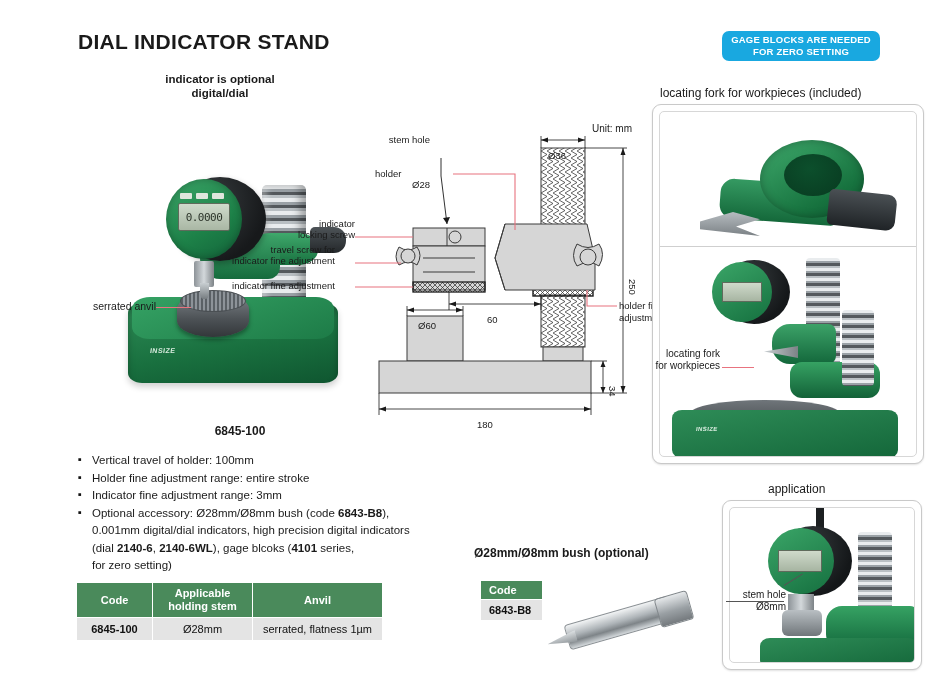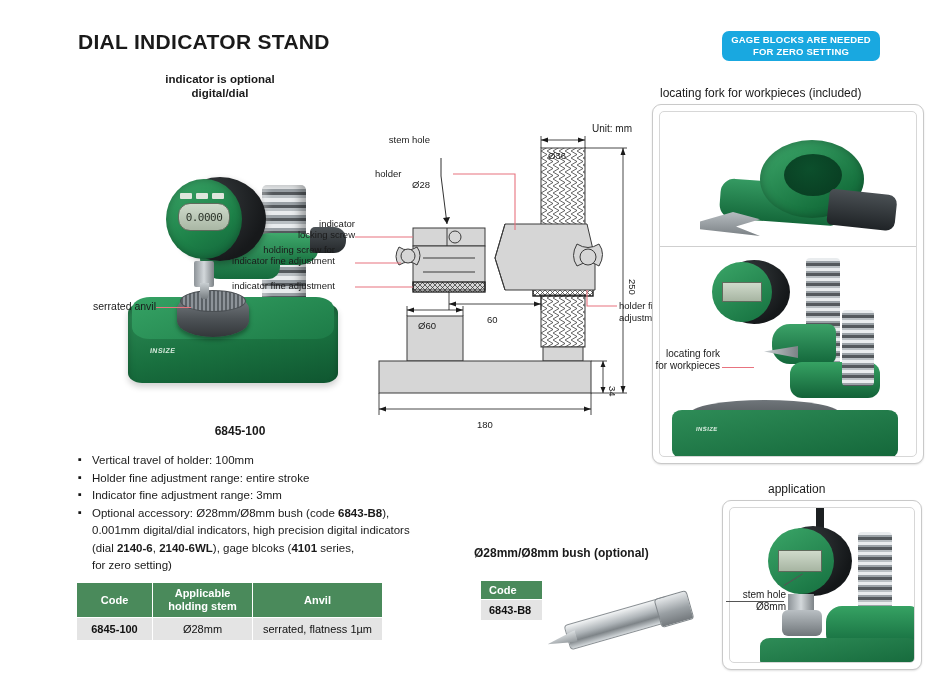--- a/index.html
+++ b/index.html
@@ -108,21 +108,21 @@
   }
   .ind-face {
     position:absolute; left:86px; top:94px; width:76px; height:80px;
     border-radius:50%;
     background:linear-gradient(150deg,#3ba668 0%,#1d8148 60%,#13633a 100%);
     box-shadow:inset 0 0 8px rgba(0,0,0,.3);
   }
   .ind-lcd {
     position:absolute; left:98px; top:118px; width:52px; height:28px;
     background:linear-gradient(180deg,#cfdacb,#a9b7a4);
-    border:1px solid #5f6b5c; border-radius:12px;
+    border:1px solid #5f6b5c; border-radius:2px;
     font-family:"DejaVu Sans Mono", monospace;
     font-size:11px; color:#2b3329;
     display:flex; align-items:center; justify-content:center; letter-spacing:-.5px;
   }
   .ind-btn {
     position:absolute; width:12px; height:6px; background:#dfe6dd;
     border-radius:1px; top:108px;
   }
   .ind-stem {
     position:absolute; left:114px; top:176px; width:20px; height:26px;
@@ -392,21 +392,21 @@
     </svg>
 
     
     <div class="dlabel" style="left:20px; top:38px;">holder</div>
     <div class="dlabel r" style="left:-45px; top:4px; width:120px;">stem hole</div>
     <div class="dlabel r" style="left:-45px; top:13px; width:120px;margin-top:36px;">Ø28</div>
 
     <div class="dlabel r" style="left:-96px; top:88px; width:96px;">indicator</div>
     <div class="dlabel r" style="left:-96px; top:99px; width:96px;">locking screw</div>
 
-    <div class="dlabel r" style="left:-130px; top:114px; width:110px;">holding screw for</div>
+    <div class="dlabel r" style="left:-130px; top:114px; width:110px;">travel screw for</div>
     <div class="dlabel r" style="left:-130px; top:125px; width:110px;">indicator fine adjustment</div>
 
     <div class="dlabel r" style="left:-130px; top:150px; width:110px;">indicator fine adjustment</div>
 
     <div class="dlabel" style="left:264px; top:170px;">holder fine</div>
     <div class="dlabel" style="left:264px; top:182px;">adjustment</div>
 
     
     <div class="dim" style="left:193px; top:-4px;">Ø36</div>
     <div class="dim" style="left:63px; top:166px;">Ø60</div>

